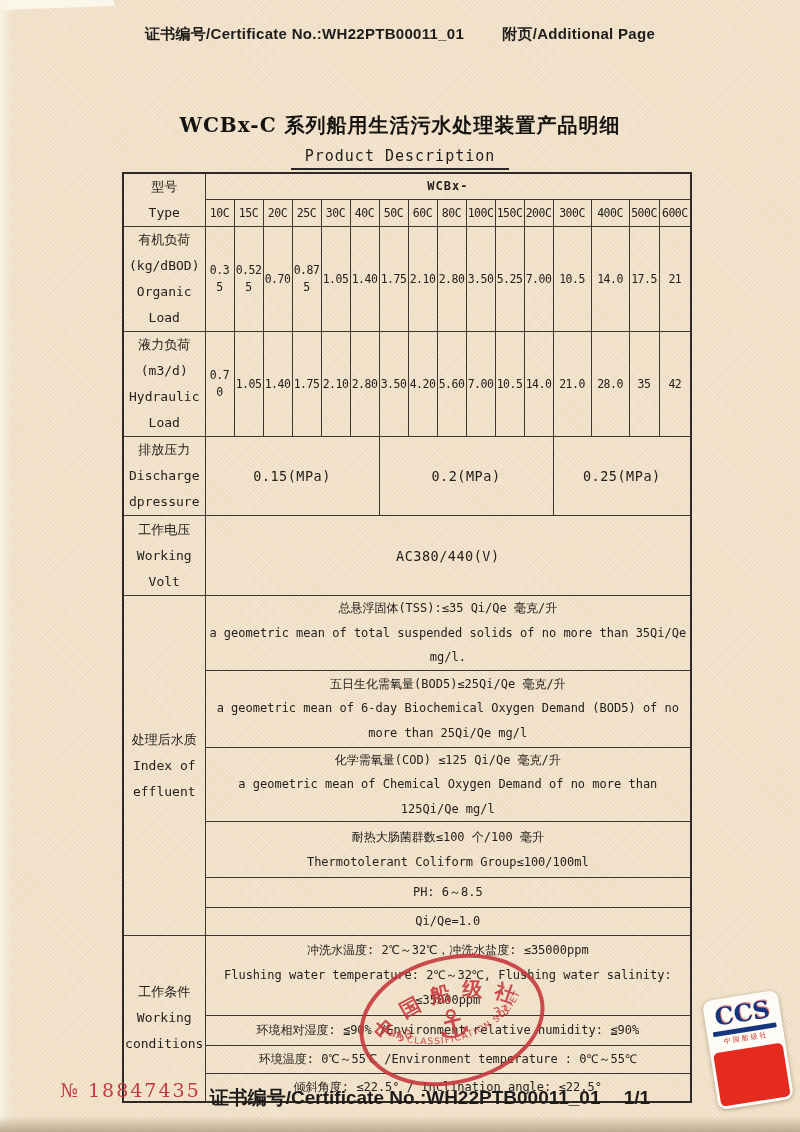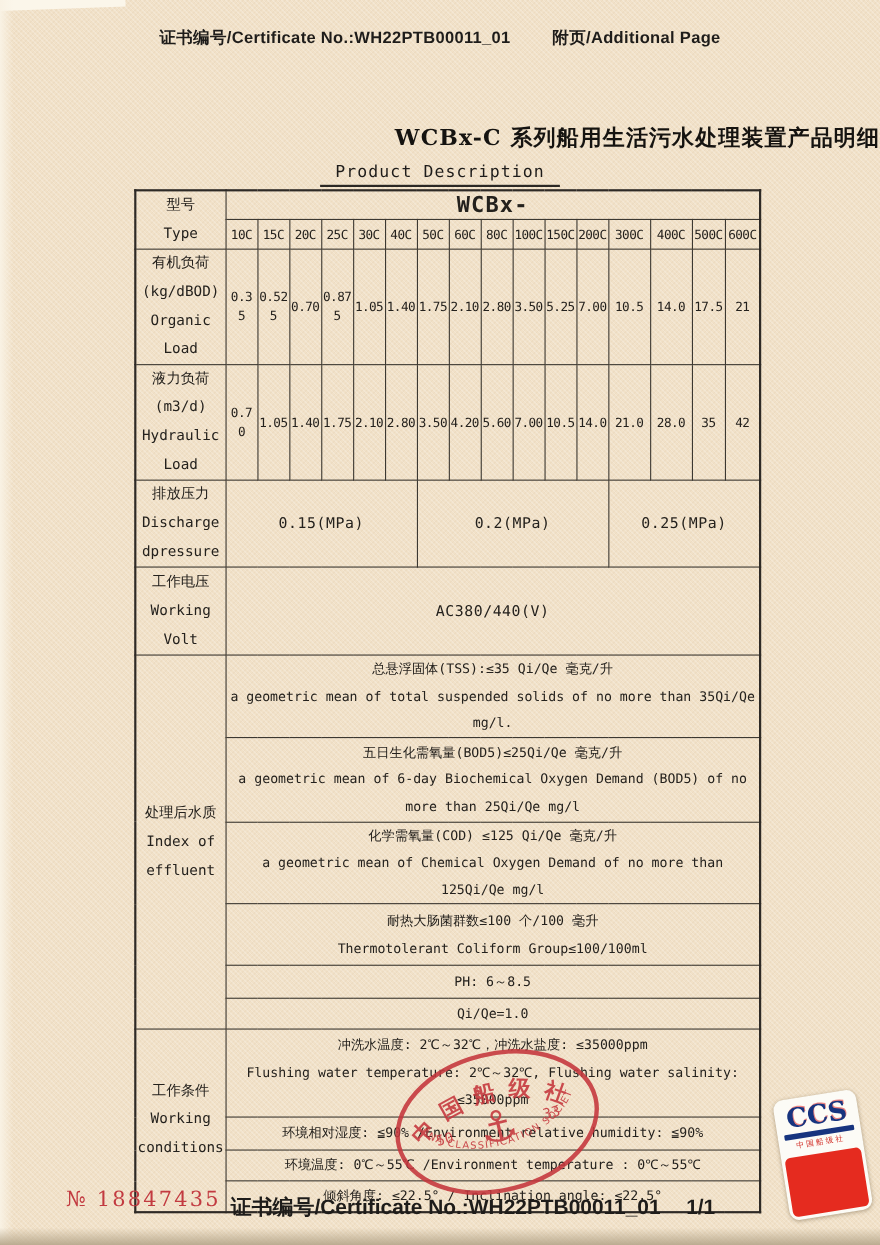--- a/index.html
+++ b/index.html
@@ -16,21 +16,21 @@
   .edge-bottom{position:absolute;left:0;right:0;bottom:0;height:16px;background:linear-gradient(rgba(210,195,165,0),#baab90);}
   .edge-corner{position:absolute;left:-6px;top:-6px;width:120px;height:14px;background:#fbf6ea;transform:rotate(-2deg);}
 
   .header-line{
     position:absolute;top:25px;left:0;right:0;
     display:flex;justify-content:center;gap:38px;
     font-family:"Liberation Sans","DejaVu Sans",sans-serif;
     font-weight:bold;font-size:15px;color:#1e1c1a;letter-spacing:.3px;
   }
   .doc-title{
-    position:absolute;top:112px;left:0;right:0;text-align:right;
+    position:absolute;top:112px;left:0;right:0;text-align:center;
     font-family:"DejaVu Serif","Liberation Serif",serif;
     font-weight:bold;font-size:20px;letter-spacing:1px;color:#151310;
   }
   .doc-subtitle-wrap{position:absolute;top:146px;left:0;right:0;text-align:center;}
   .doc-subtitle{
     display:inline-block;font-size:15px;letter-spacing:1px;color:#1e1c1a;
     border-bottom:2px solid #2b2824;padding:0 14px 3px;
   }
 
   table.spec{
@@ -38,21 +38,21 @@
     border-collapse:collapse;table-layout:fixed;
     font-size:12px;color:#24211d;
   }
   table.spec td{
     border:1px solid #3c3831;text-align:center;vertical-align:middle;
     padding:0 1px;overflow:hidden;
   }
   table.spec{border:2px solid #2e2a26;}
   .pre{white-space:pre-line;}
   td.lbl{font-size:13px;line-height:26px;}
-  td.hdr{font-size:20px;font-weight:bold;letter-spacing:1px;}
+  td.hdr{font-size:12px;font-weight:bold;letter-spacing:1px;}
   td.tcode{font-size:11.5px;letter-spacing:-.5px;padding:0;}
   td.num{font-size:11.5px;line-height:17px;letter-spacing:-.5px;padding:0;}
   td.pres{font-size:13.5px;letter-spacing:.5px;}
   td.volt{font-size:13.5px;letter-spacing:.5px;}
   td.eff{font-size:12px;line-height:24.5px;margin-top:40px;}
   td.work{font-size:12px;line-height:25px;}
 
   .serial-number{
     position:absolute;left:60px;top:1079px;
     font-family:"DejaVu Serif","Liberation Serif",serif;

